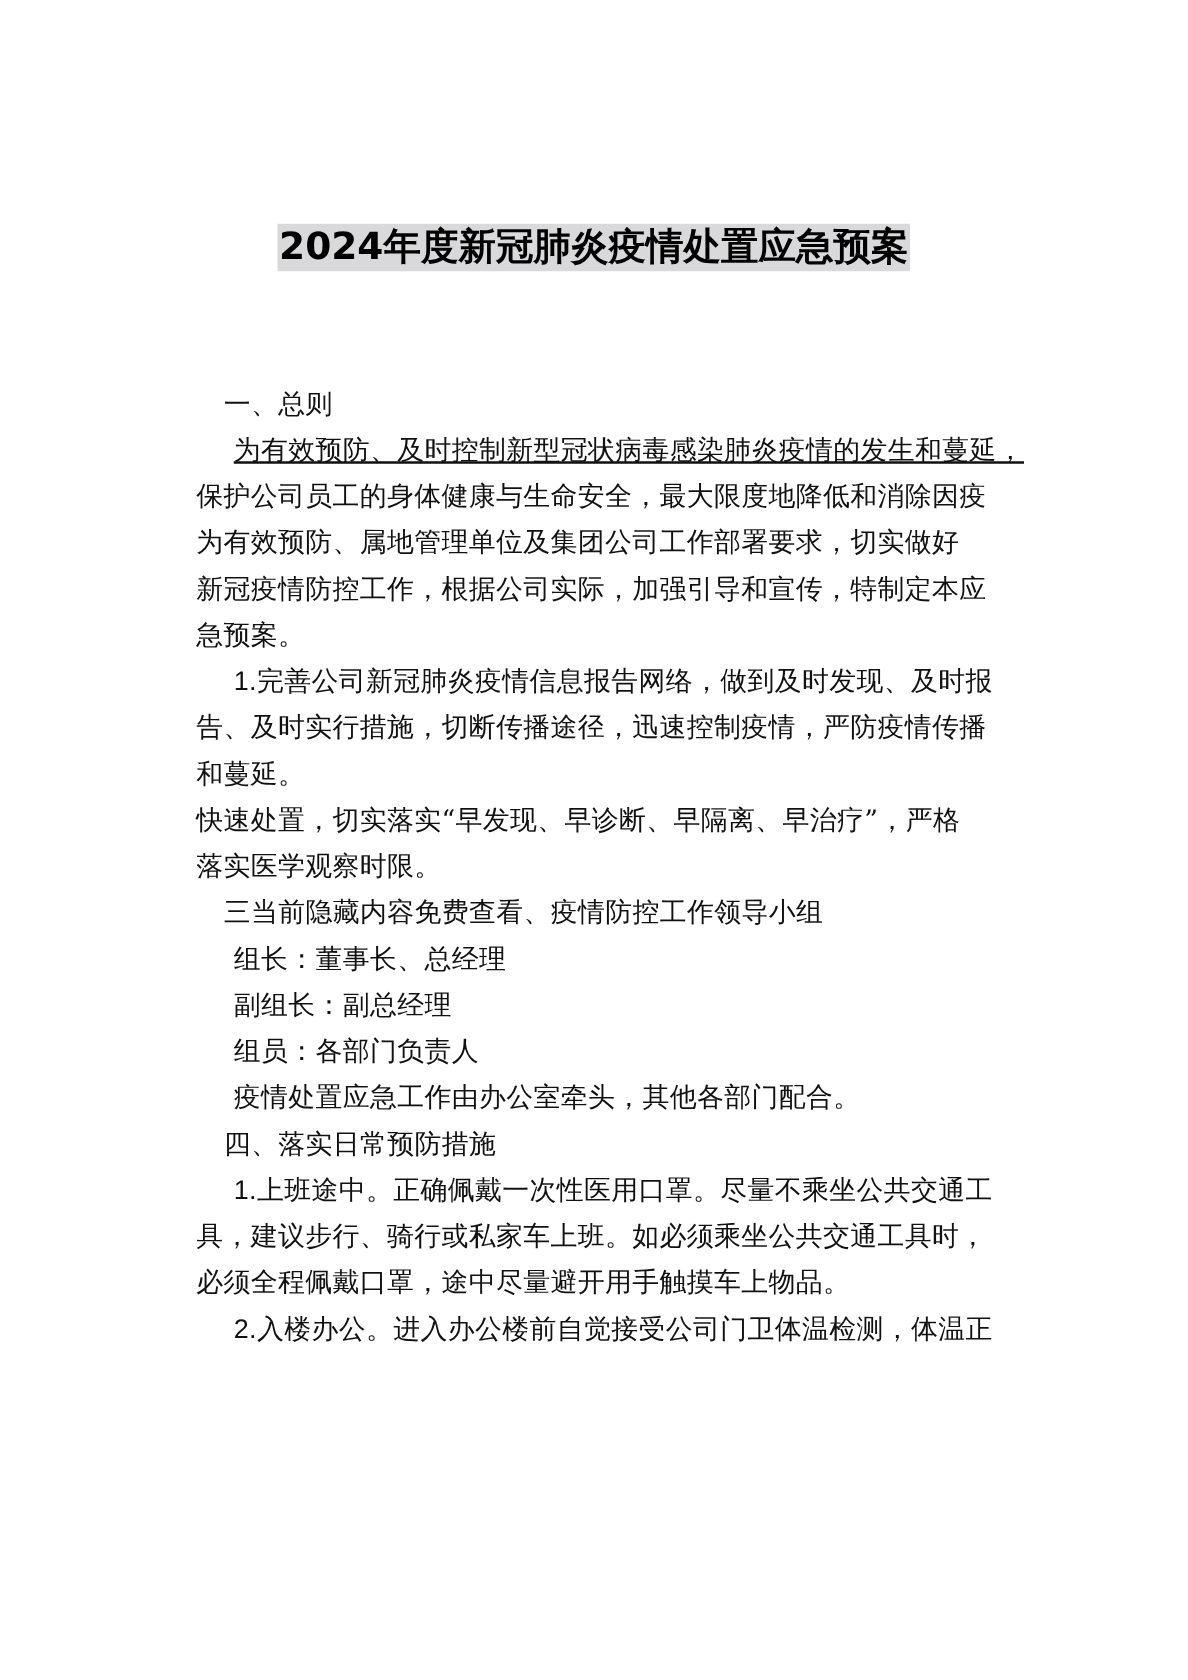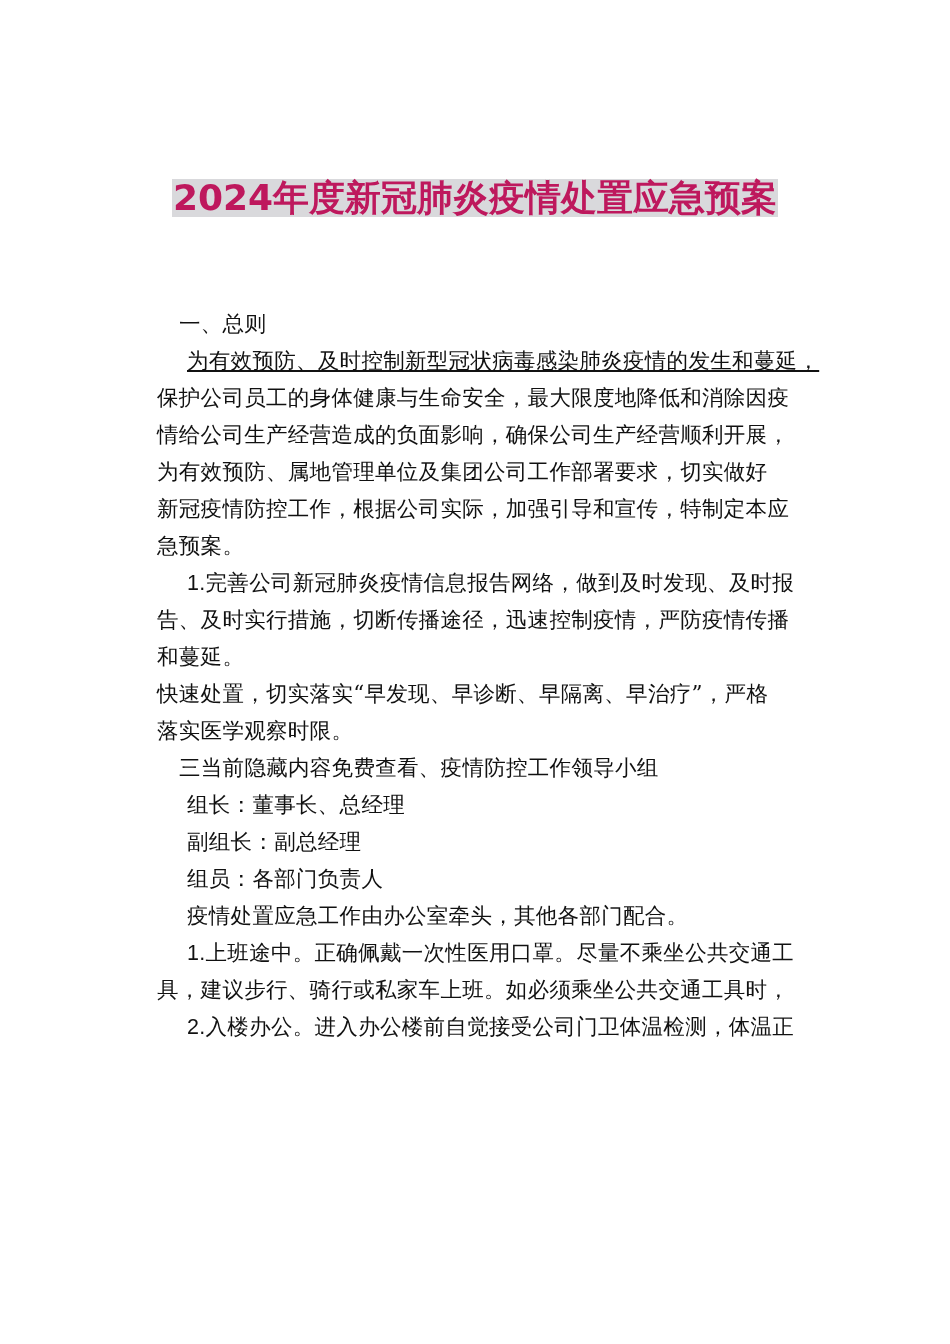--- a/index.html
+++ b/index.html
@@ -24,24 +24,24 @@
     .title-wrap {
       position: absolute;
       top: 179px;
       left: 0;
       width: 950px;
       text-align: center;
     }
     .title {
       display: inline-block;
       background: #d9d9dc;
-      color: #be185d;
+      color: #000000;
       font-family: "DejaVu Sans", "Liberation Sans", sans-serif;
       font-weight: bold;
-      font-size: 36px;
+      font-size: 30px;
       line-height: 38px;
       height: 38px;
       padding: 0 1px;
       letter-spacing: 0px;
       white-space: nowrap;
     }
     .body {
       position: absolute;
       left: 145px;
       top: 305px;
@@ -69,35 +69,36 @@
 
   <div class="title-wrap">
     <span class="title">2024年度新冠肺炎疫情处置应急预案</span>
   </div>
 
   <div class="body">
 
     <div class="line ind-h">一、总则</div>
     <div class="line ind-p">为有效预防、及时控制新型冠状病毒感染肺炎疫情的发生和蔓延，</div>
     <div class="line">保护公司员工的身体健康与生命安全，最大限度地降低和消除因疫</div>
-    <div class="line">情给公司生产经营造成的负面影响，确保公司生产经营顺利开展，</div>
     <div class="line">为有效预防、属地管理单位及集团公司工作部署要求，切实做好</div>
     <div class="line">新冠疫情防控工作，根据公司实际，加强引导和宣传，特制定本应</div>
     <div class="line">急预案。</div>
 
     <div class="line ind-l"><span class="num">1.</span><span>完善公司新冠肺炎疫情信息报告网络，做到及时发现、及时报</span></div>
     <div class="line">告、及时实行措施，切断传播途径，迅速控制疫情，严防疫情传播</div>
     <div class="line">和蔓延。</div>
     <div class="line">快速处置，切实落实“早发现、早诊断、早隔离、早治疗”，严格</div>
     <div class="line">落实医学观察时限。</div>
 
     <div class="line ind-h">三当前隐藏内容免费查看、疫情防控工作领导小组</div>
     <div class="line ind-m">组长：董事长、总经理</div>
     <div class="line ind-m">副组长：副总经理</div>
     <div class="line ind-m">组员：各部门负责人</div>
     <div class="line ind-m">疫情处置应急工作由办公室牵头，其他各部门配合。</div>
 
+    <div class="line ind-h">四、落实日常预防措施</div>
     <div class="line ind-l"><span class="num">1.</span><span>上班途中。正确佩戴一次性医用口罩。尽量不乘坐公共交通工</span></div>
     <div class="line">具，建议步行、骑行或私家车上班。如必须乘坐公共交通工具时，</div>
+    <div class="line">必须全程佩戴口罩，途中尽量避开用手触摸车上物品。</div>
     <div class="line ind-l"><span class="num">2.</span><span>入楼办公。进入办公楼前自觉接受公司门卫体温检测，体温正</span></div>
 
   </div>
 </div>
 
 </body></html>

